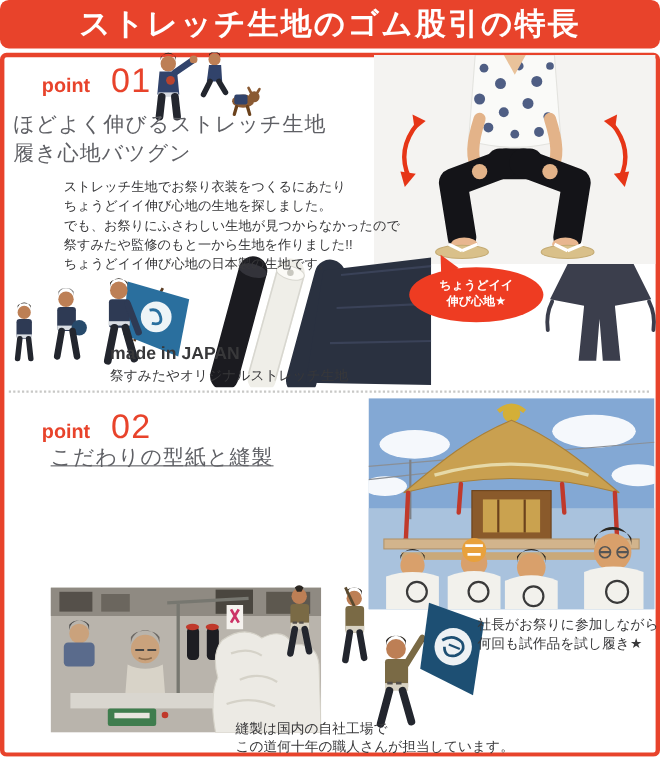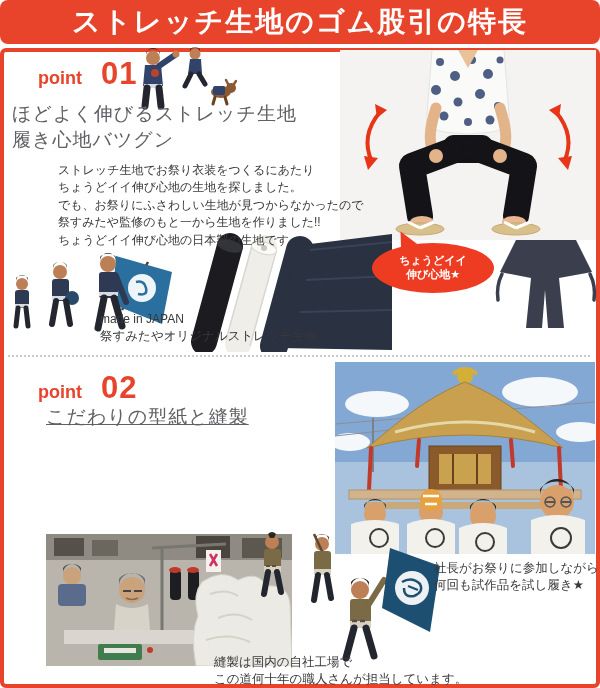--- a/index.html
+++ b/index.html
@@ -12,31 +12,31 @@
           display:flex;align-items:center;justify-content:center;z-index:4;}
   .banner-text{color:#ffffff;font-size:28px;font-weight:bold;letter-spacing:2px;}
 
   
   .frame{left:0;top:48px;width:600px;height:640px;box-sizing:border-box;
          border:4px solid #e8432b;border-radius:6px;background:#ffffff;z-index:0;}
 
   
   .point-row{display:flex;align-items:baseline;gap:19px;color:#e8432b;z-index:2;}
   .point-word{font-size:18px;font-weight:bold;}
-  .point-num{font-size:31px;font-weight:bold;letter-spacing:1px;}
+  .point-num{font-size:31px;font-weight:normal;letter-spacing:1px;}
 
   .heading-serif{font-family:"Liberation Serif","DejaVu Serif",serif;color:#5f6065;
                  font-size:19px;line-height:1.35;letter-spacing:1px;z-index:2;}
   .heading-left{text-align:left;}
 
   .body-text{font-size:12px;line-height:1.45;color:#38383a;z-index:2;}
   .body-text div{white-space:nowrap;margin-left:30px;}
 
   .caption{font-size:12.5px;line-height:1.38;color:#38383a;z-index:3;}
-  .made-in{font-size:12px;}
+  .made-in{font-size:16px;font-weight:bold;}
 
   
   .bubble{left:372px;top:243px;width:122px;height:50px;background:#ee3c22;border-radius:50%;
           display:flex;flex-direction:column;align-items:center;justify-content:center;
           z-index:5;}
   .bubble span{color:#ffffff;font-size:11px;font-weight:bold;line-height:1.25;}
   .bubble-tail{position:absolute;left:26px;top:-13px;width:0;height:0;
                border-left:5px solid transparent;border-right:12px solid transparent;
                border-bottom:17px solid #ee3c22;transform:rotate(-18deg);}
 

